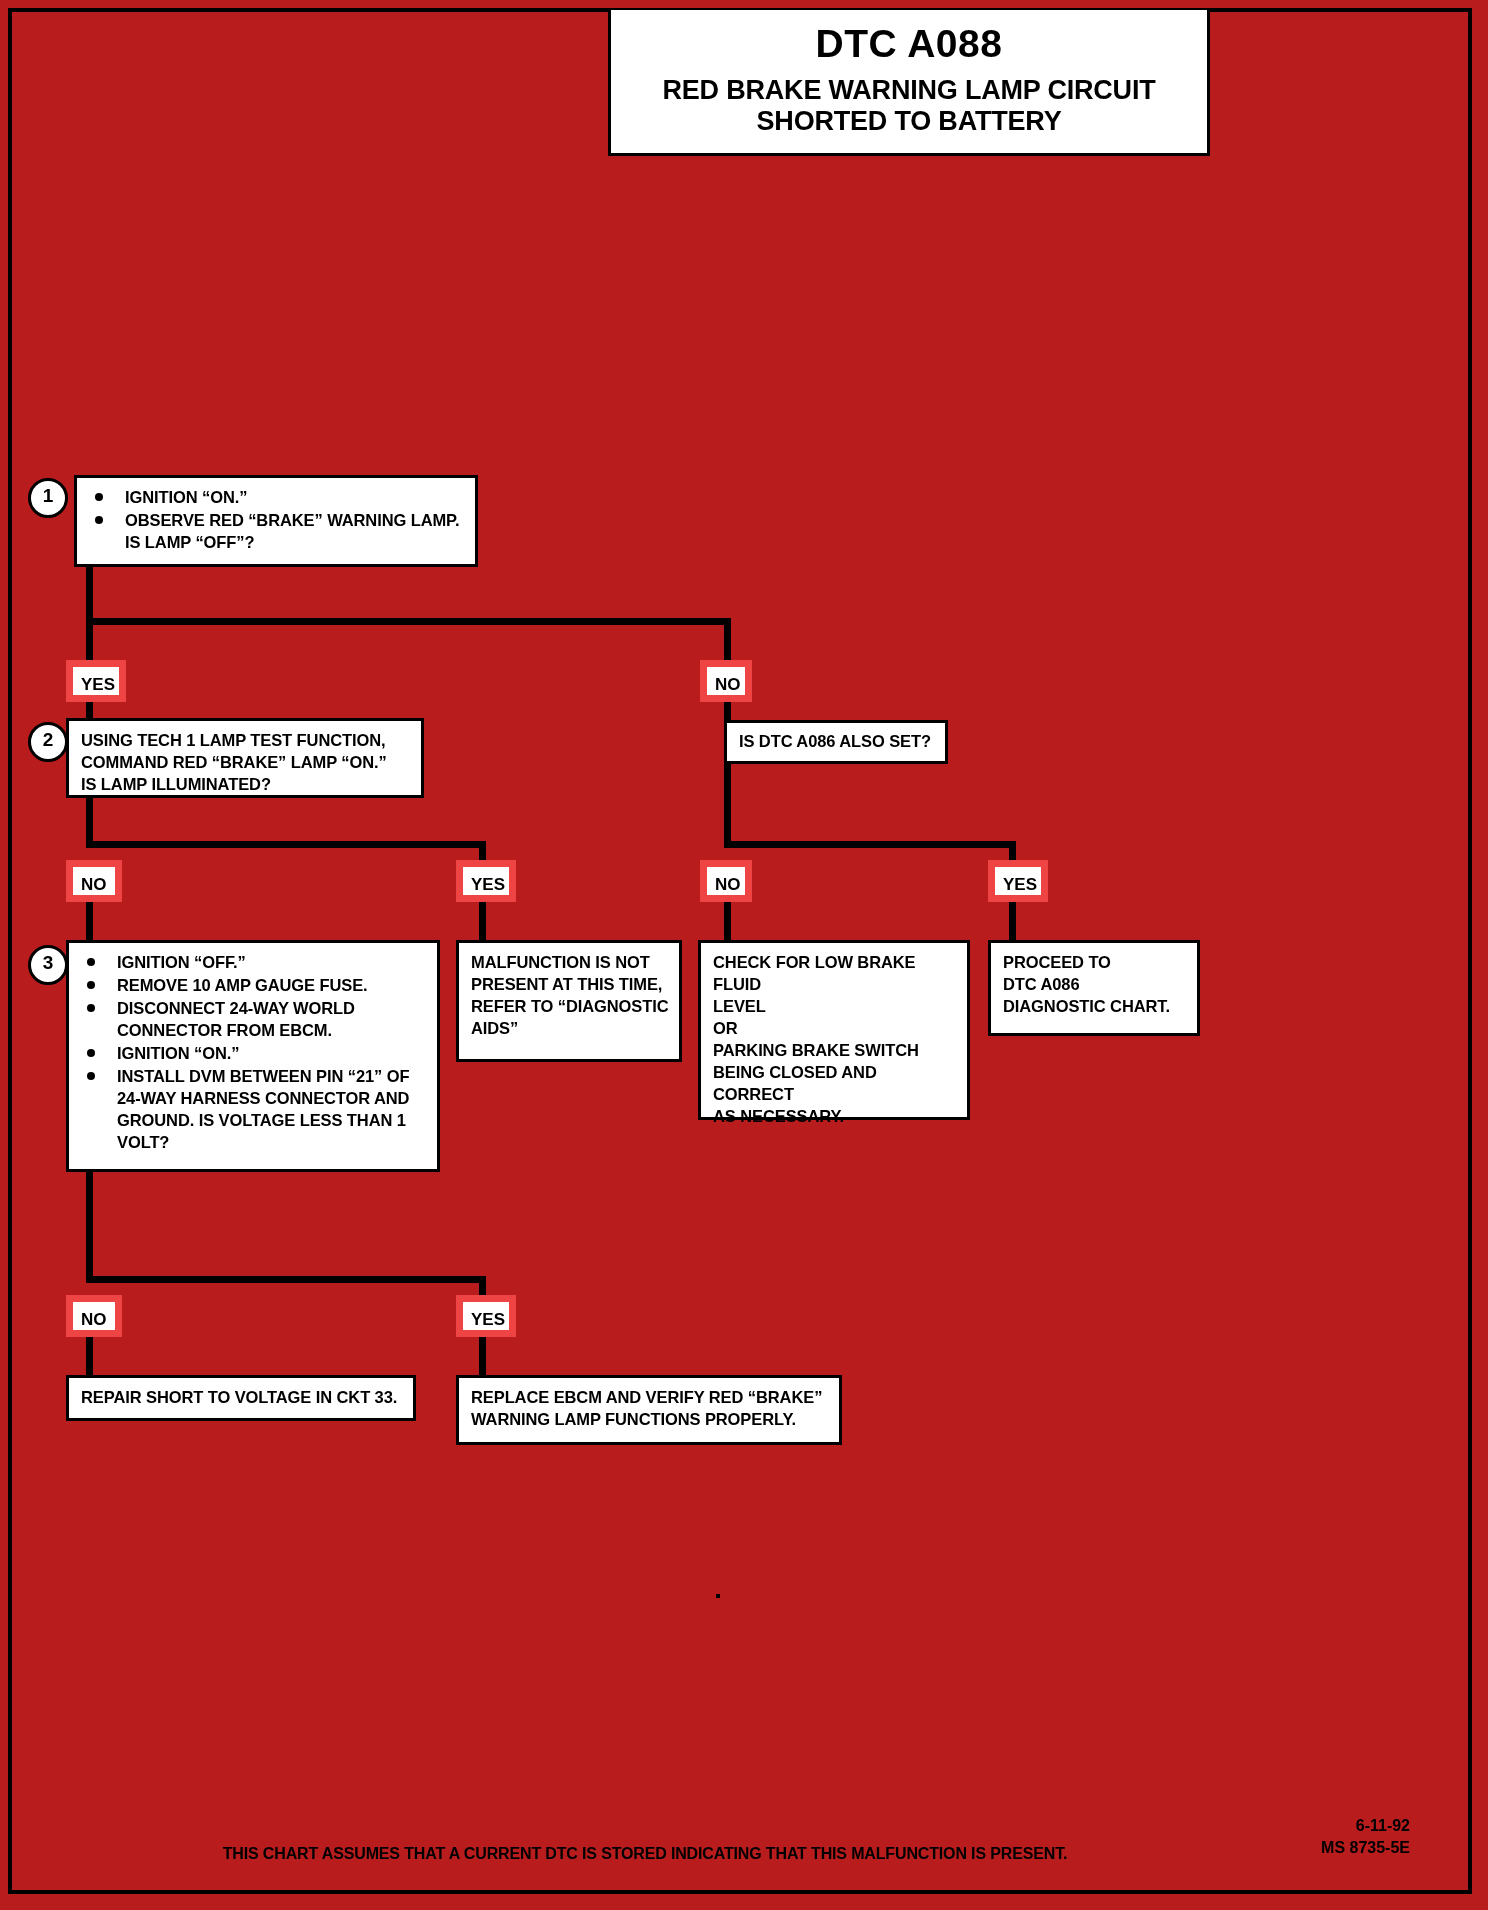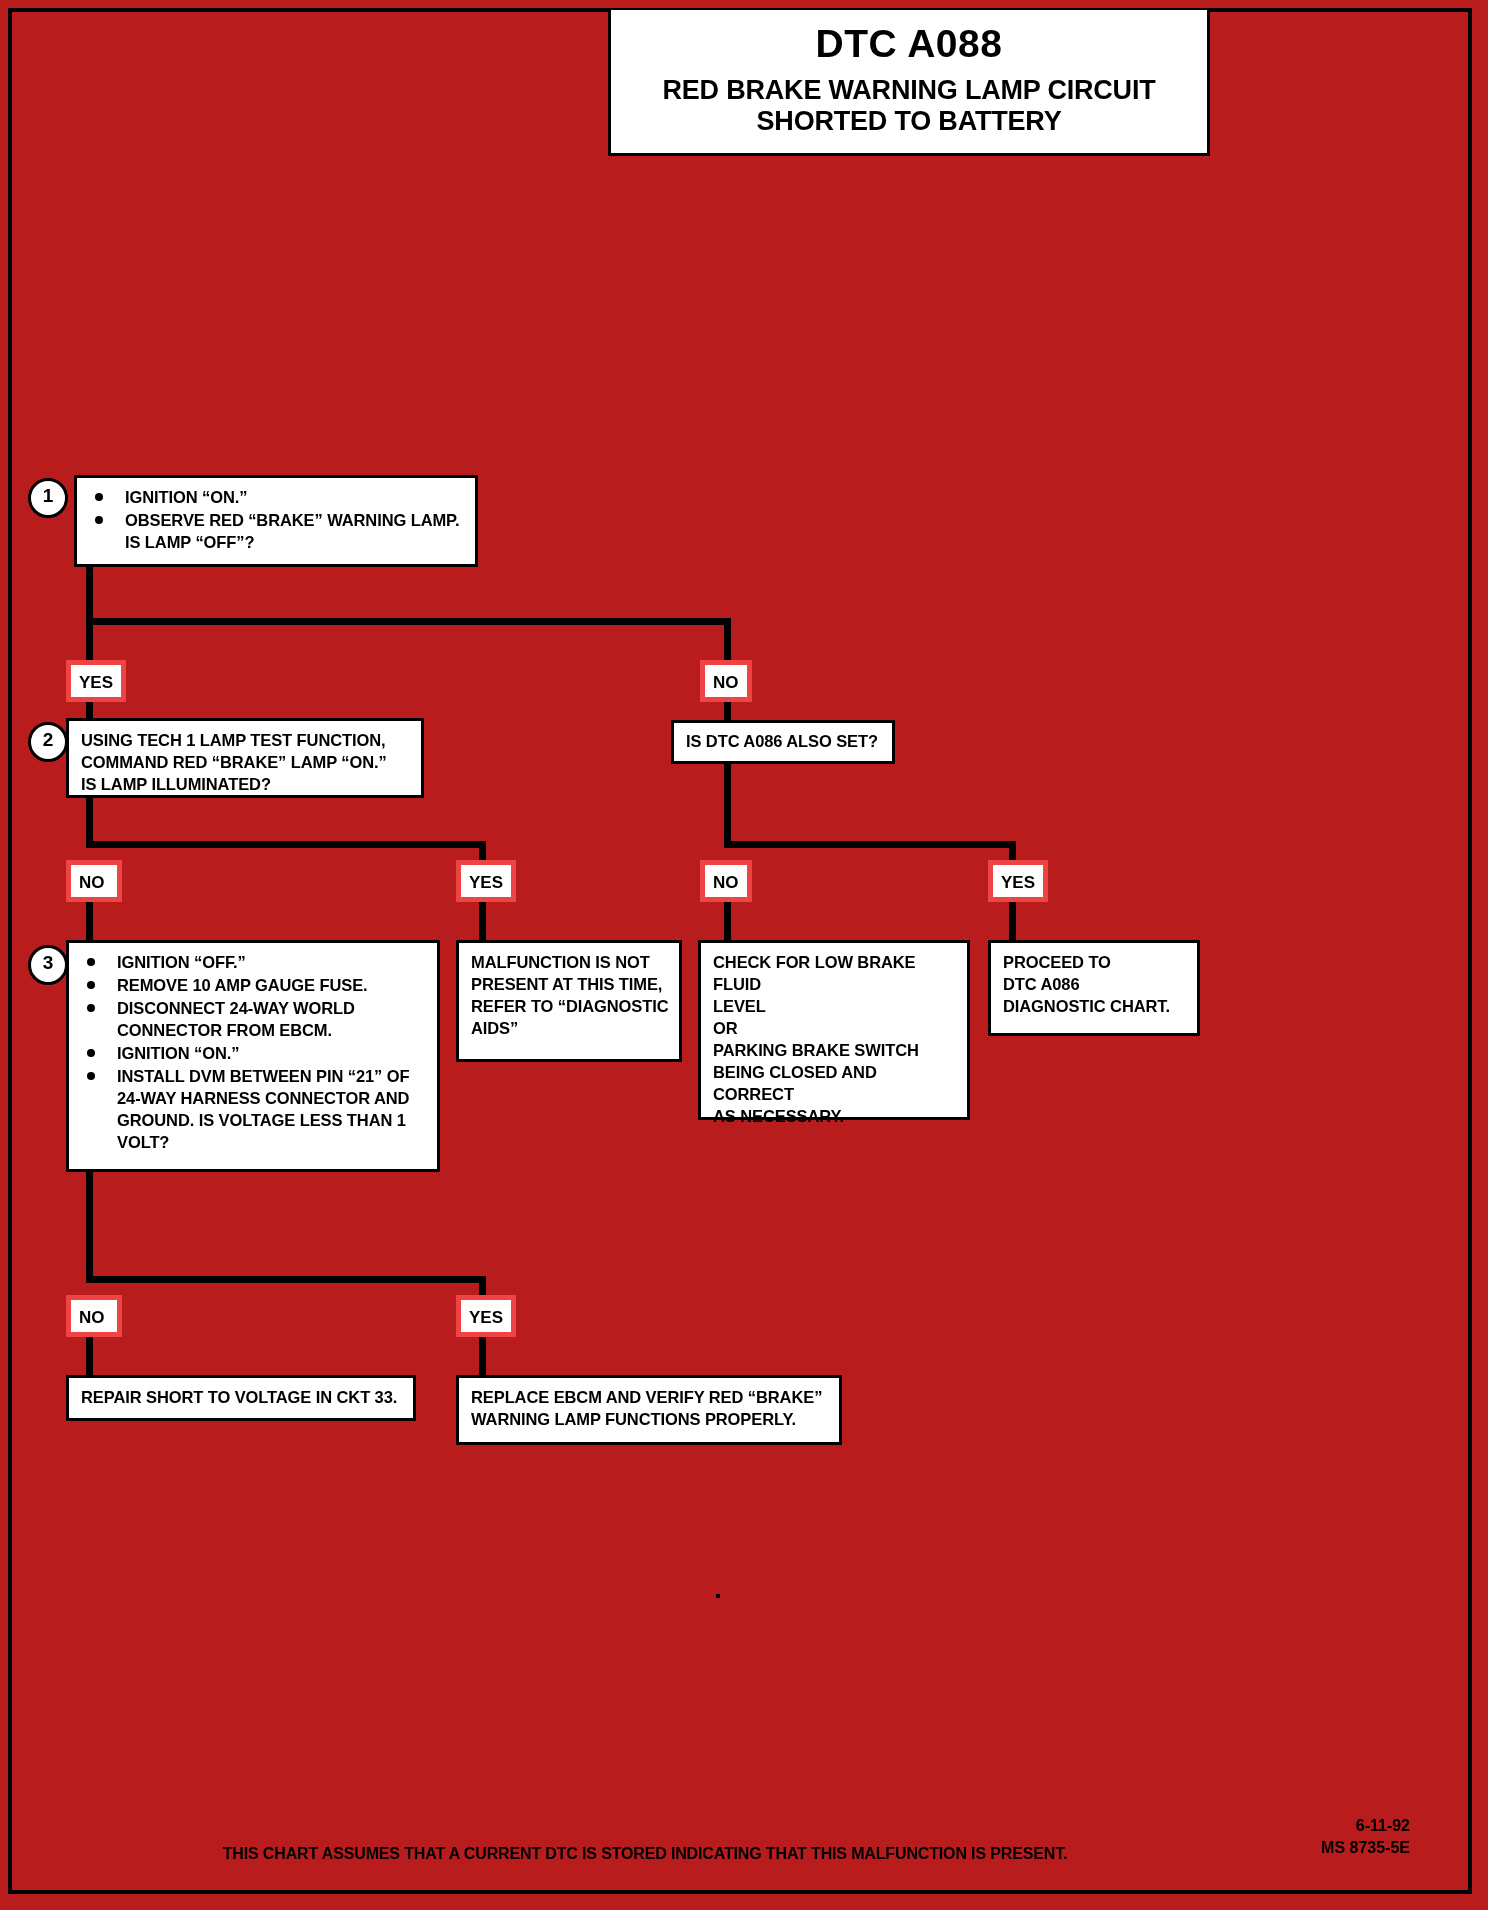--- a/index.html
+++ b/index.html
@@ -91,21 +91,21 @@
     text-align:center;
     line-height:29px;
     font-size:19px;
     font-weight:bold;
     z-index:6;
   }
 
   
   .yn{
     position:absolute;
-    border:5px solid #ef4444;
+    border:7px solid #ef4444;
     background:#fff;
     box-sizing:border-box;
     height:42px;
     font-size:17px;
     font-weight:bold;
     line-height:36px;
     padding-left:8px;
     z-index:6;
   }
 
@@ -184,21 +184,21 @@
   <div class="ln" style="left:724px; top:700px; width:7px; height:40px;"></div>
 
   <div class="step-circle" style="left:28px; top:722px;">2</div>
 
   <div class="fbox" style="left:66px; top:718px; width:358px; height:80px;">
     <p>USING TECH 1 LAMP TEST FUNCTION,</p>
     <p>COMMAND RED “BRAKE” LAMP “ON.”</p>
     <p>IS LAMP ILLUMINATED?</p>
   </div>
 
-  <div class="fbox" style="left:671px; top:720px; width:224px; height:44px; padding-top:8px;">
+  <div class="fbox" style="left:724px; top:720px; width:224px; height:44px; padding-top:8px;">
     <p>IS DTC A086 ALSO SET?</p>
   </div>
 
   <div class="ln" style="left:86px; top:798px; width:7px; height:50px;"></div>
   <div class="ln" style="left:86px; top:841px; width:400px; height:7px;"></div>
   <div class="ln" style="left:479px; top:841px; width:7px; height:40px;"></div>
 
   <div class="yn" style="left:66px; top:860px; width:56px;">NO</div>
   <div class="yn" style="left:456px; top:860px; width:60px;">YES</div>
 

